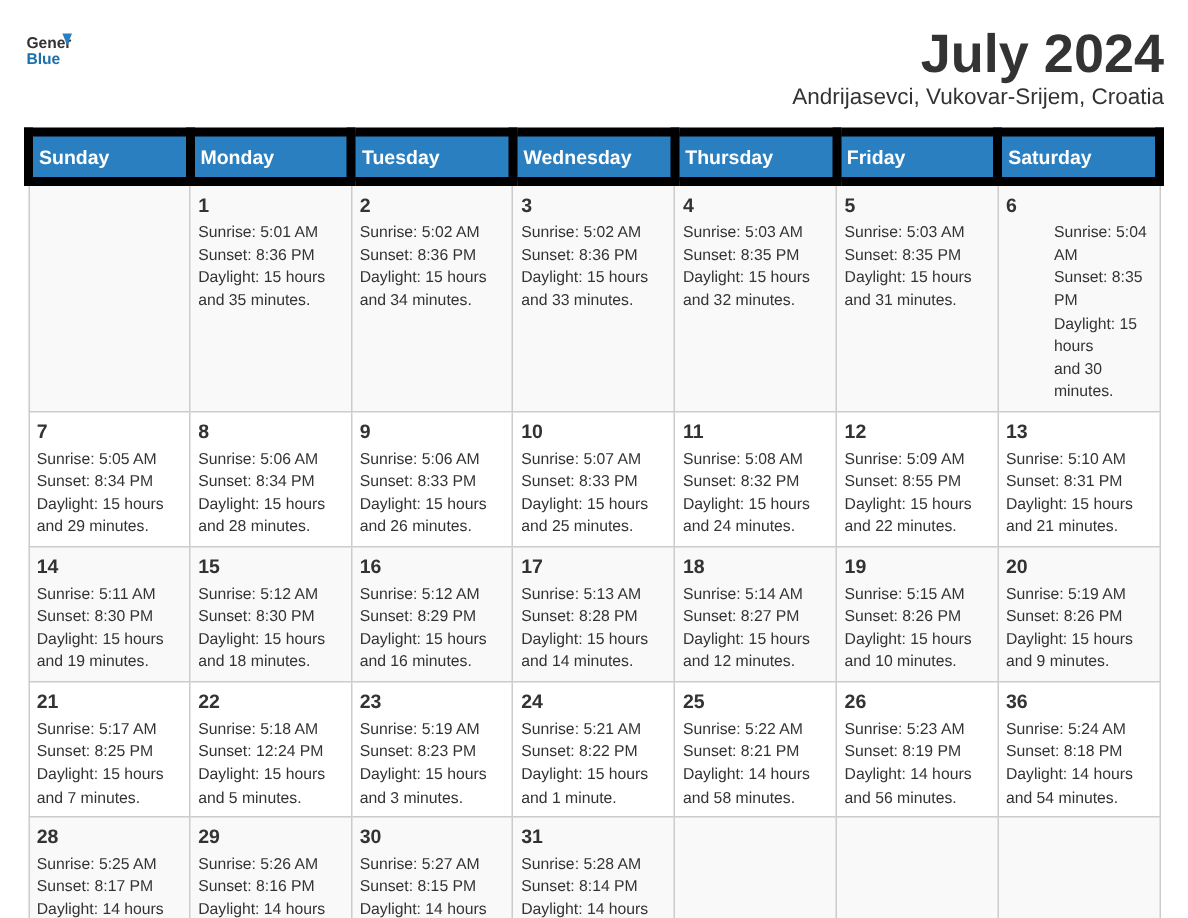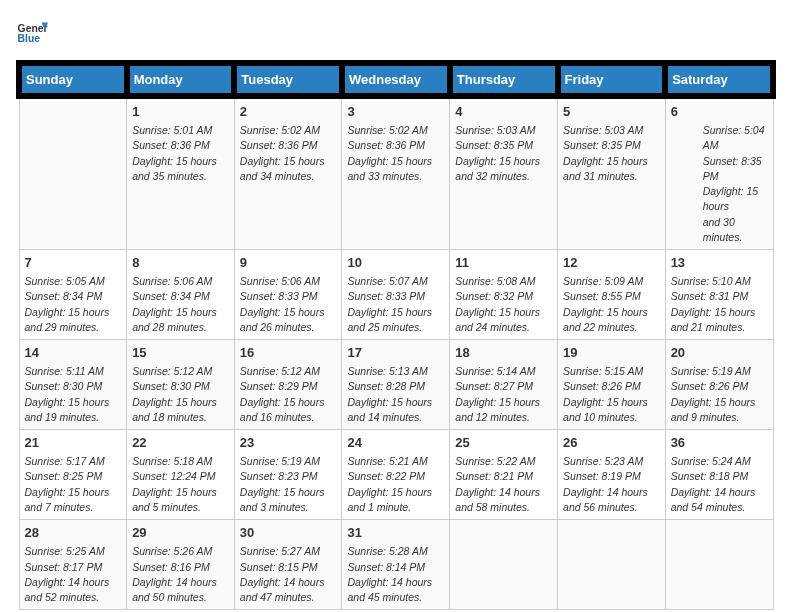--- a/index.html
+++ b/index.html
@@ -70,36 +70,39 @@
     .day-number {
       font-weight: bold;
       font-size: 13px;
       display: block;
       margin-bottom: 2px;
     }
     .day-info {
       font-size: 10.5px;
       color: #333;
       line-height: 1.45;
-      font-style: italic;
     }
     .empty-cell {
       background-color: #f9f9f9;
     }
   </style>
 </head>
 <body>
 
 <div class="header">
   <div class="logo">
     <svg class="logo-icon" viewBox="0 0 40 40">
       <text x="2" y="20" font-size="13" font-weight="bold" fill="#333">General</text>
       <text x="2" y="33" font-size="13" font-weight="bold" fill="#1a6faf">Blue</text>
       <polygon points="32,8 40,8 36,18" fill="#2a7fc1"></polygon>
     </svg>
+  </div>
+  <div class="title-block">
+    <div class="month-year">July 2024</div>
+    <div class="location">Andrijasevci, Vukovar-Srijem, Croatia</div>
   </div>
 </div>
 
 <table>
   <thead>
     <tr>
     <th>Sunday</th>
         <th>Monday</th>
         <th>Tuesday</th>
         <th>Wednesday</th>

